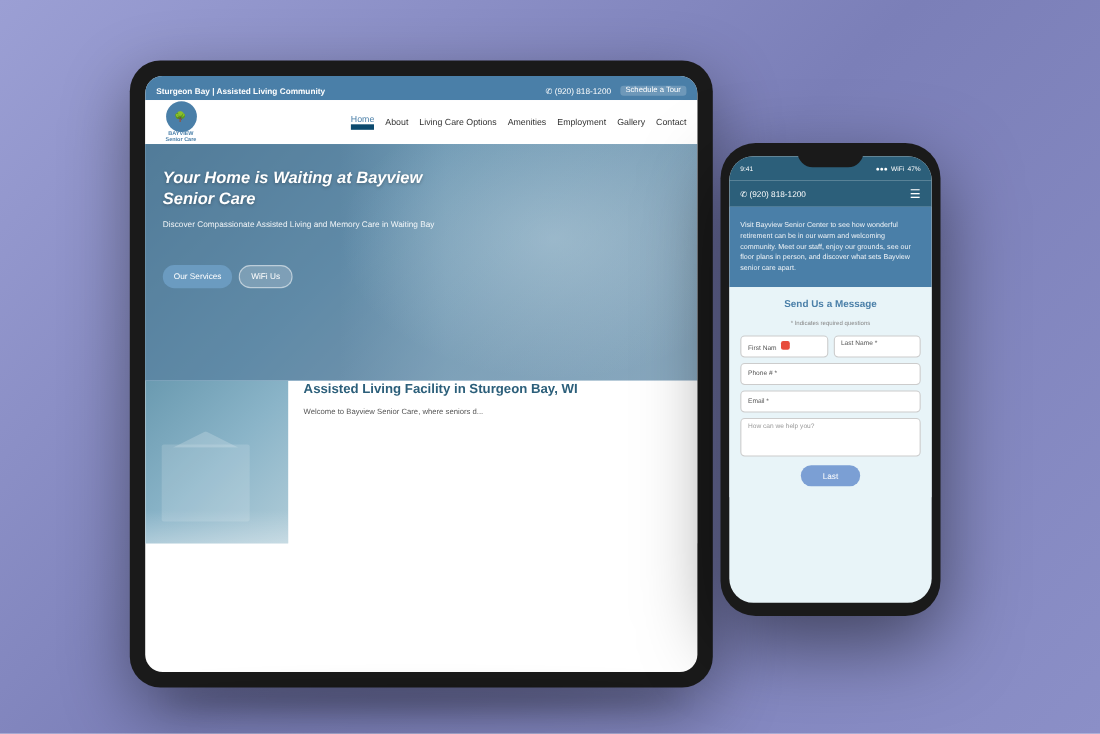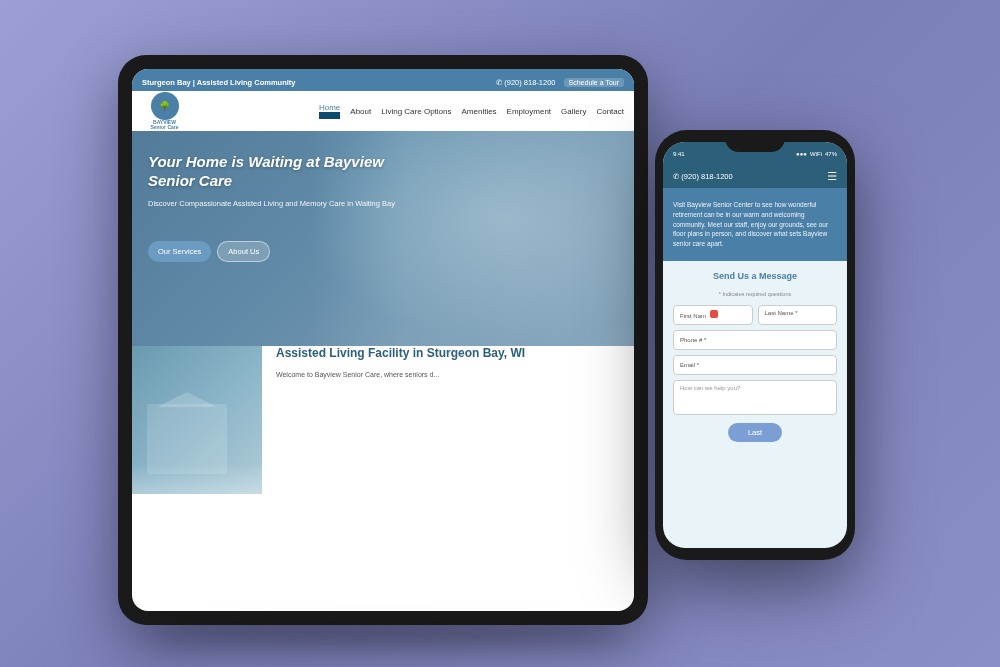--- a/index.html
+++ b/index.html
@@ -88,21 +88,21 @@
     .logo-text { font-size: 5px; color: #4a7fa8; font-weight: bold; text-align: center; line-height: 1.1; }
     .tablet-nav-links {
       display: flex;
       gap: 10px;
       align-items: center;
       font-size: 8px;
       color: #333;
       margin-left: auto;
     }
     .nav-link { cursor: pointer; white-space: nowrap; }
-    .nav-link.active { color: #4a7fa8; border-bottom: 7px solid #0c4a6e; }
+    .nav-link.active { color: #4a7fa8; border-bottom: 5px solid #0c4a6e; }
 
     
     .tablet-hero {
       position: relative;
       height: 215px;
       background: linear-gradient(to right, rgba(74,127,168,0.85) 0%, rgba(74,127,168,0.5) 60%, rgba(74,127,168,0.2) 100%);
       overflow: hidden;
     }
     .hero-bg {
       position: absolute;
@@ -435,21 +435,21 @@
       <div class="hero-bg"></div>
       <div class="hero-overlay"></div>
       <div class="hero-people">
         <div class="hero-people-shape"></div>
       </div>
       <div class="hero-content">
         <div class="hero-title">Your Home is Waiting at Bayview Senior Care</div>
         <div class="hero-subtitle">Discover Compassionate Assisted Living and Memory Care in Waiting Bay</div>
         <div class="hero-buttons">
           <button class="hero-btn-primary">Our Services</button>
-          <button class="hero-btn-secondary">About Us</button>
+          <button class="hero-btn-secondary">WiFi Us</button>
         </div>
       </div>
     </div>
 
     <div class="tablet-section">
       <div class="section-image">
         <div class="building"></div>
         <div class="section-image-overlay"></div>
       </div>
       <div class="section-text">

